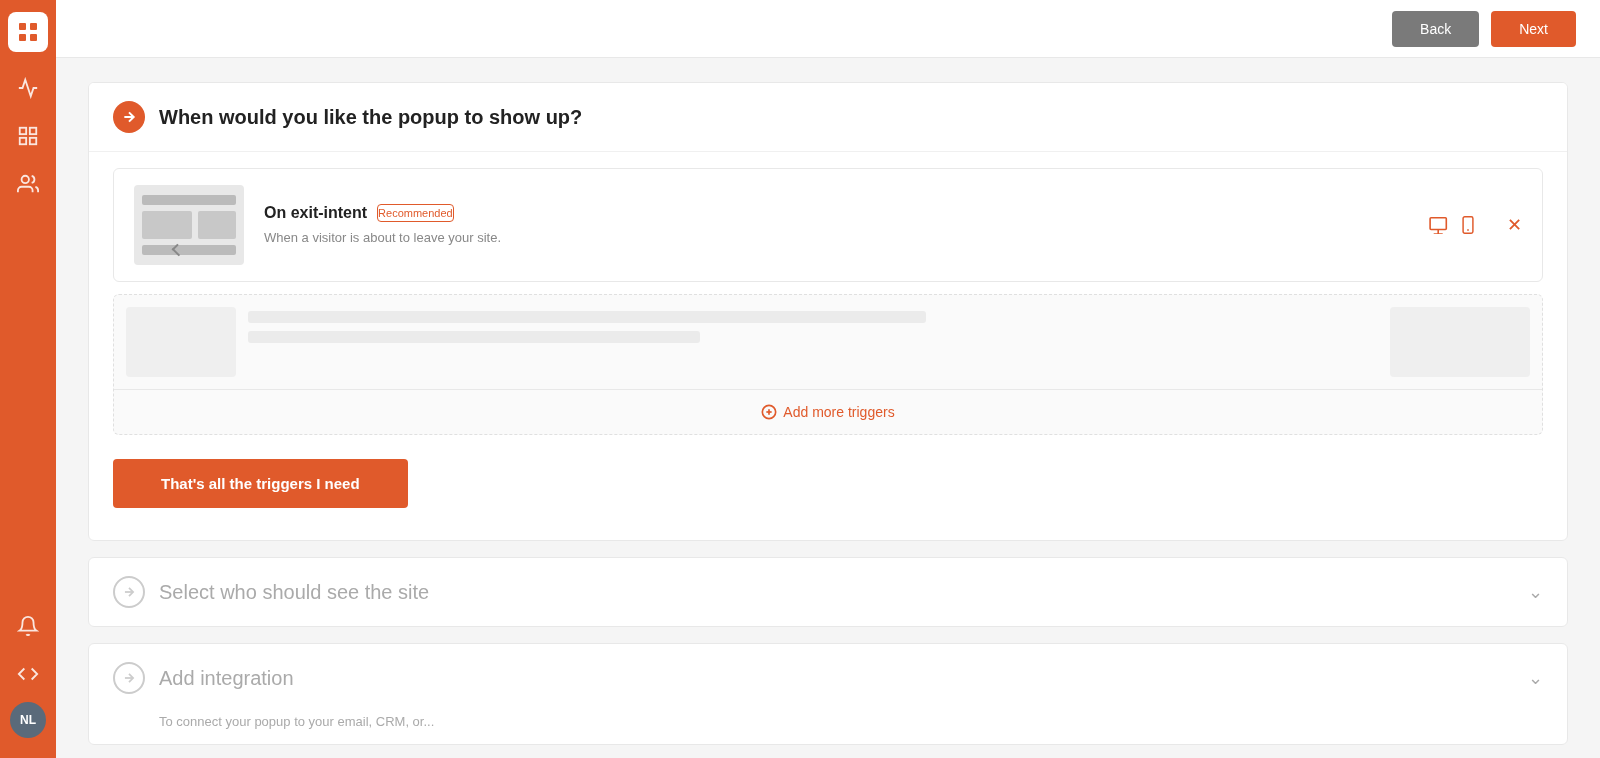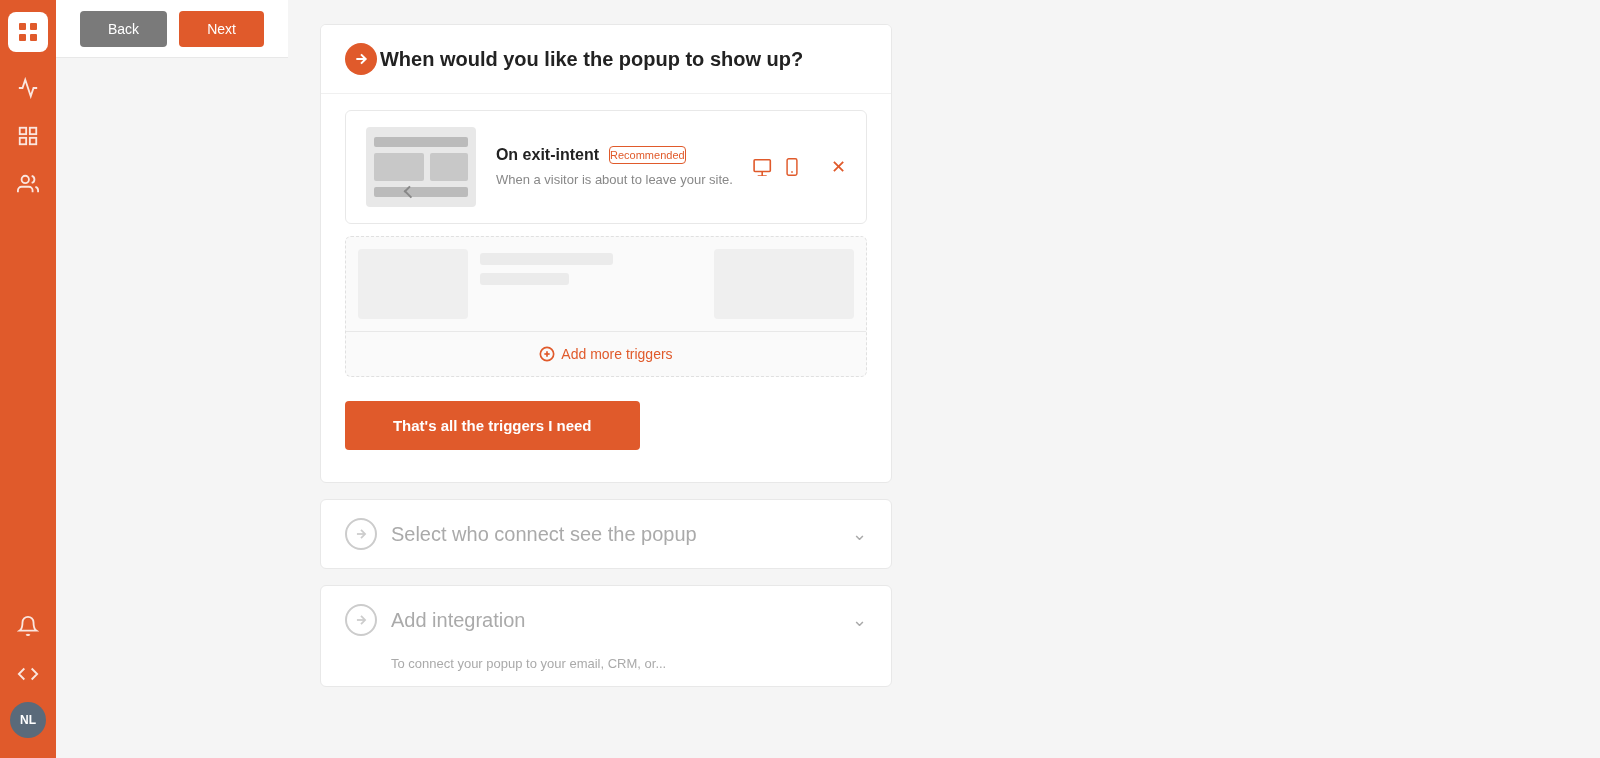--- a/index.html
+++ b/index.html
@@ -41,20 +41,21 @@
       display: flex; align-items: center; justify-content: center;
       font-size: 12px; font-weight: 600;
       cursor: pointer;
       margin-bottom: 8px;
     }
 
     
     .main {
       flex: 1;
       display: flex;
+      flex-direction: column;
       overflow-y: auto;
     }
 
     
     .topbar {
       background: #fff;
       border-bottom: 1px solid #e8e8e8;
       height: 58px;
       display: flex;
       align-items: center;
@@ -97,21 +98,21 @@
       background: #fff;
       border-radius: 6px;
       border: 1px solid #e8e8e8;
       margin-bottom: 16px;
       overflow: hidden;
     }
 
     .section-header {
       display: flex;
       align-items: center;
-      gap: 3px;
+      gap: 14px;
       padding: 18px 24px;
       background: #fff;
     }
     .section-arrow {
       width: 32px; height: 32px;
       border-radius: 50%;
       background: #e05a2b;
       display: flex; align-items: center; justify-content: center;
       flex-shrink: 0;
     }
@@ -435,21 +436,21 @@
 
     <div class="section-collapsed">
       <div class="section-collapsed-header">
         <div class="section-collapsed-left">
           <div class="section-arrow-inactive">
             <svg width="14" height="14" viewBox="0 0 24 24" fill="none" stroke="#ccc" stroke-width="3">
               <line x1="5" y1="12" x2="19" y2="12"></line>
               <polyline points="12 5 19 12 12 19"></polyline>
             </svg>
           </div>
-          <span class="section-title-inactive">Select who connect see the popup</span>
+          <span class="section-title-inactive">Select who should see the site</span>
         </div>
         <span class="chevron-icon">⌄</span>
       </div>
     </div>
 
     <div class="section-collapsed">
       <div class="section-collapsed-header">
         <div class="section-collapsed-left">
           <div class="section-arrow-inactive">
             <svg width="14" height="14" viewBox="0 0 24 24" fill="none" stroke="#ccc" stroke-width="3">

